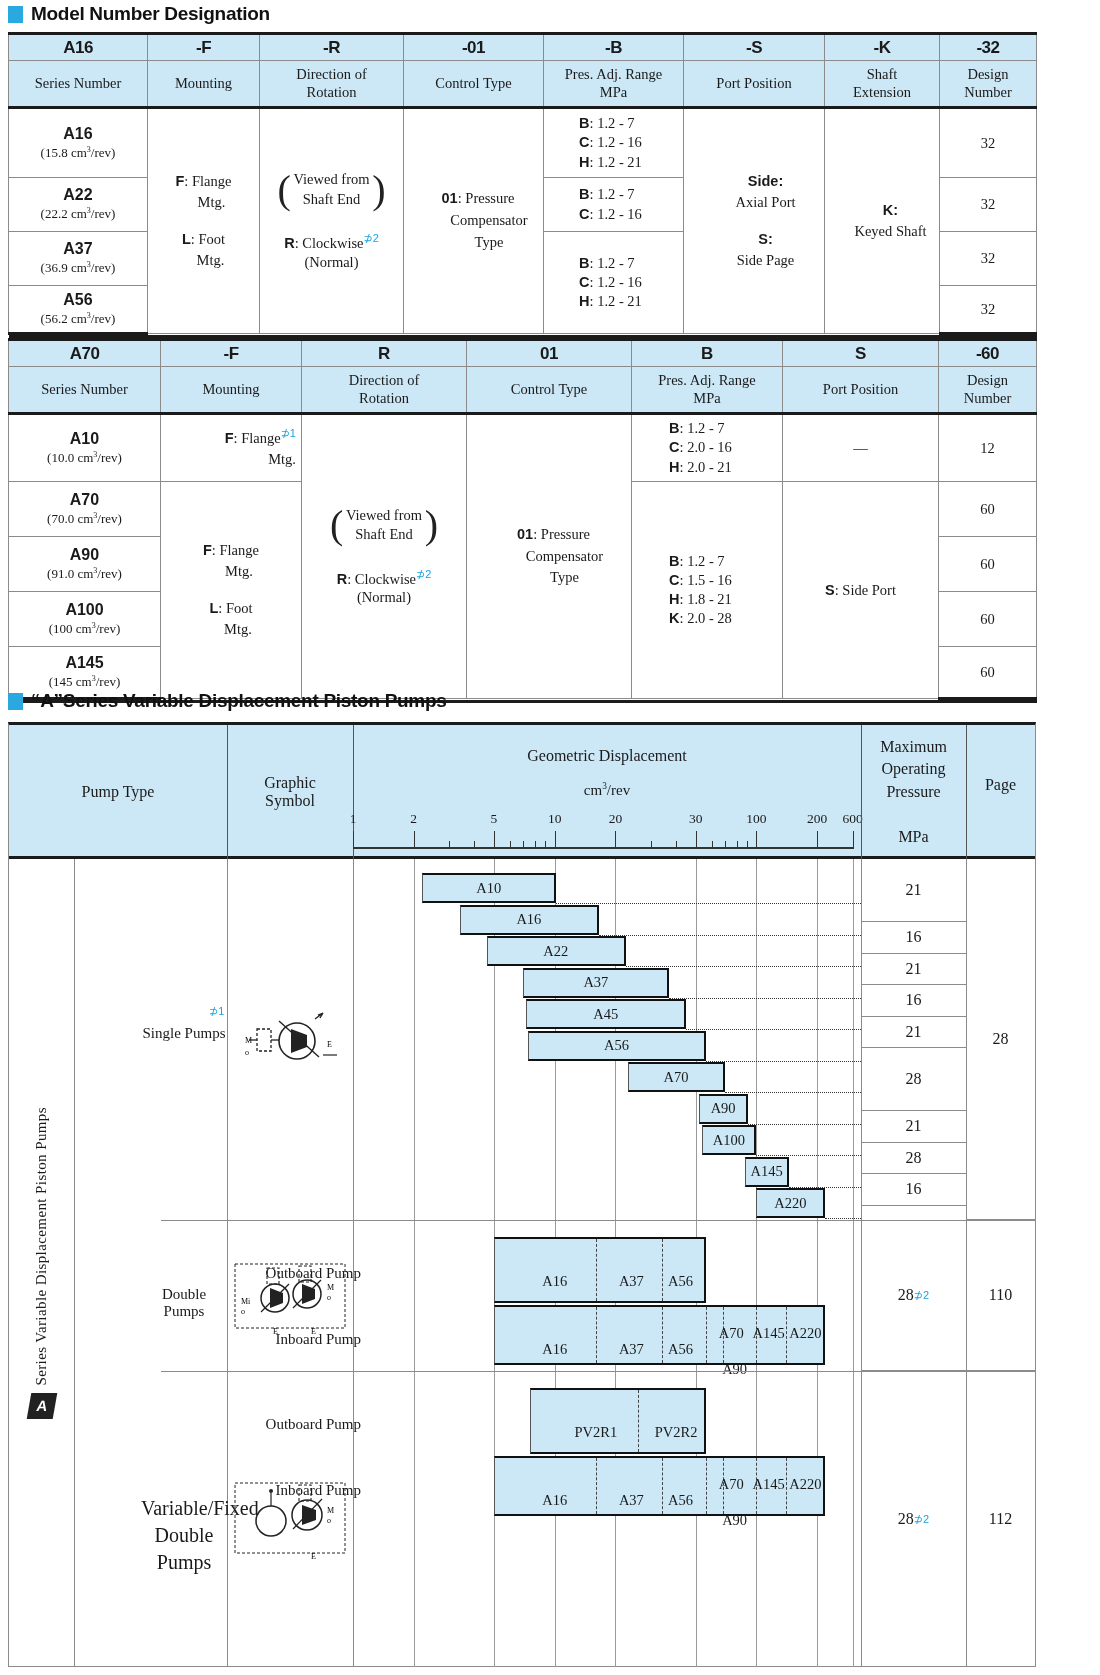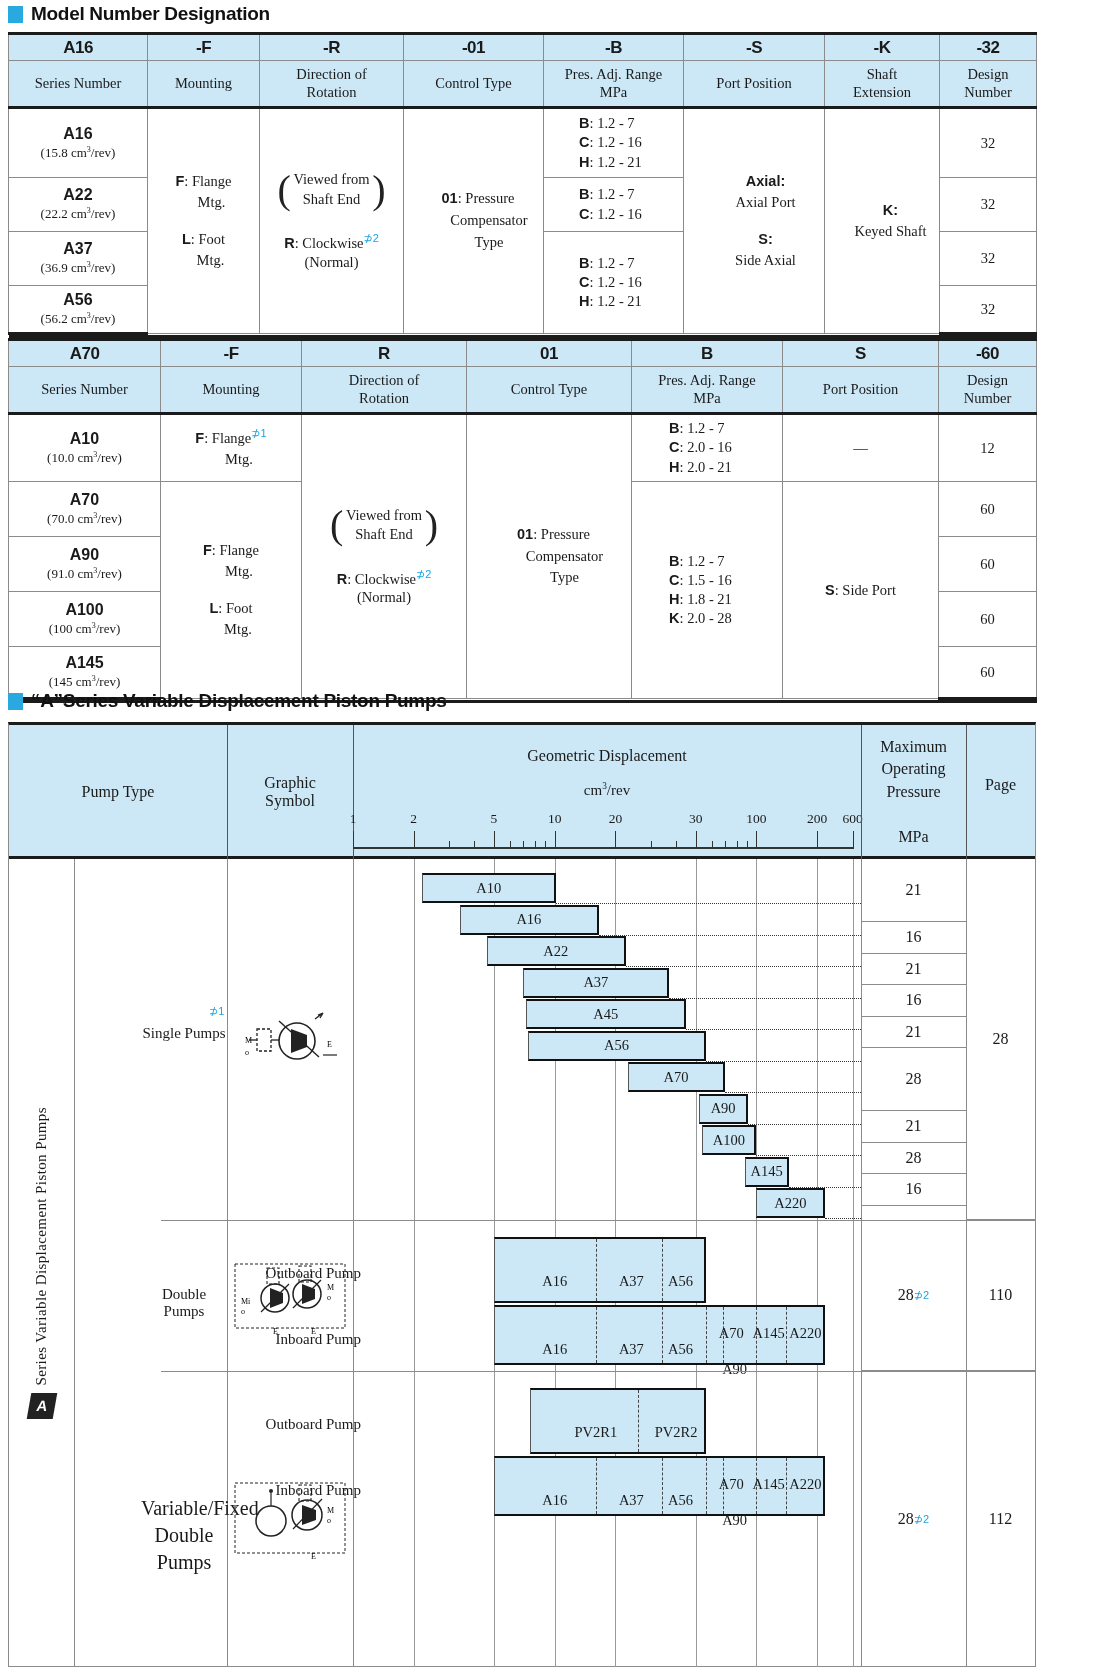--- a/index.html
+++ b/index.html
@@ -133,25 +133,25 @@
       </td>
       <td class="cell" style="height:70px">
         <div style="line-height:1.32;text-align:left;padding-left:30px;">
           <div><span class="bk">B</span>: 1.2 - 7</div>
                 <div><span class="bk">C</span>: 1.2 - 16</div>
                 <div><span class="bk">H</span>: 1.2 - 21</div>
         </div>
       </td>
       <td class="cell lft" rowspan="4">
         <div style="line-height:1.45;padding-left:14px;">
-          <div><span class="bk">Axial:</span></div>
+          <div><span class="bk">Side:</span></div>
           <div>Axial Port</div>
           <div style="height:16px"></div>
           <div><span class="bk">S:</span></div>
-          <div>Side Axial</div>
+          <div>Side Page</div>
         </div>
       </td>
       <td class="cell lft" rowspan="4">
         <div style="line-height:1.45;padding-left:8px;">
           <div><span class="bk">K:</span></div>
           <div>Keyed Shaft</div>
         </div>
       </td>
       <td class="cell mp" style="height:70px">32</td>
     </tr>
@@ -236,21 +236,21 @@
       <td class="hdr tbl-hdr-bot">Port Position</td>
       <td class="hdr tbl-hdr-bot">Design<br>Number</td>
     </tr>
 
     <tr>
       <td class="cell" style="height:68px">
         <div class="ser">A10</div>
         <div class="sub">(10.0 cm<sup>3</sup>/rev)</div>
       </td>
       <td class="cell">
-        <div style="line-height:1.45;"><span class="bk">F</span>: Flange<span class="star">⊅1</span><br>
+        <div style="line-height:1.45;text-align:right;"><span class="bk">F</span>: Flange<span class="star">⊅1</span><br>
         <span style="padding-left:16px">Mtg.</span></div>
       </td>
       <td class="cell dotr" rowspan="5">
         <div class="para" style="line-height:1.35;">
           <span>Viewed from</span><br><span>Shaft End</span>
         </div>
         <div style="height:22px"></div>
         <div><span class="bk">R</span>: Clockwise<span class="star">⊅2</span></div>
         <div>(Normal)</div>
       </td>

